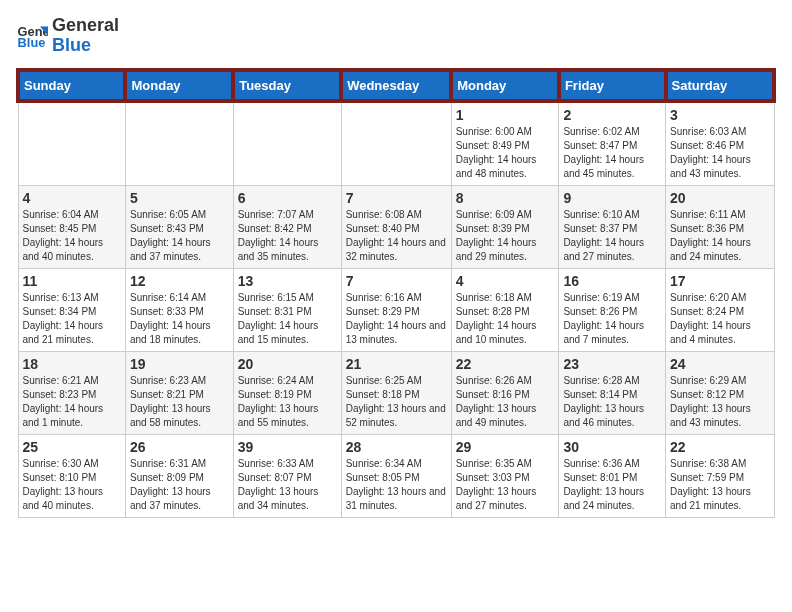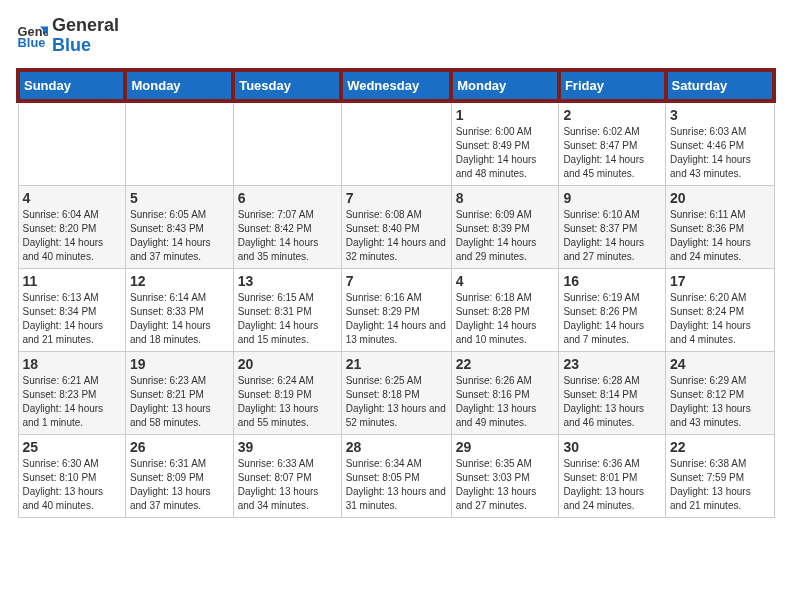--- a/index.html
+++ b/index.html
@@ -137,30 +137,30 @@
         <td>
           <span class="day-num">2</span>
           <div class="day-info">Sunrise: 6:02 AM
 Sunset: 8:47 PM
 Daylight: 14 hours
 and 45 minutes.</div>
         </td>
         <td>
           <span class="day-num">3</span>
           <div class="day-info">Sunrise: 6:03 AM
-Sunset: 4:46 PM
+Sunset: 8:46 PM
 Daylight: 14 hours
 and 43 minutes.</div>
         </td>
       </tr>
       <tr>
         <td>
           <span class="day-num">4</span>
           <div class="day-info">Sunrise: 6:04 AM
-Sunset: 8:20 PM
+Sunset: 8:45 PM
 Daylight: 14 hours
 and 40 minutes.</div>
         </td>
         <td>
           <span class="day-num">5</span>
           <div class="day-info">Sunrise: 6:05 AM
 Sunset: 8:43 PM
 Daylight: 14 hours
 and 37 minutes.</div>
         </td>

